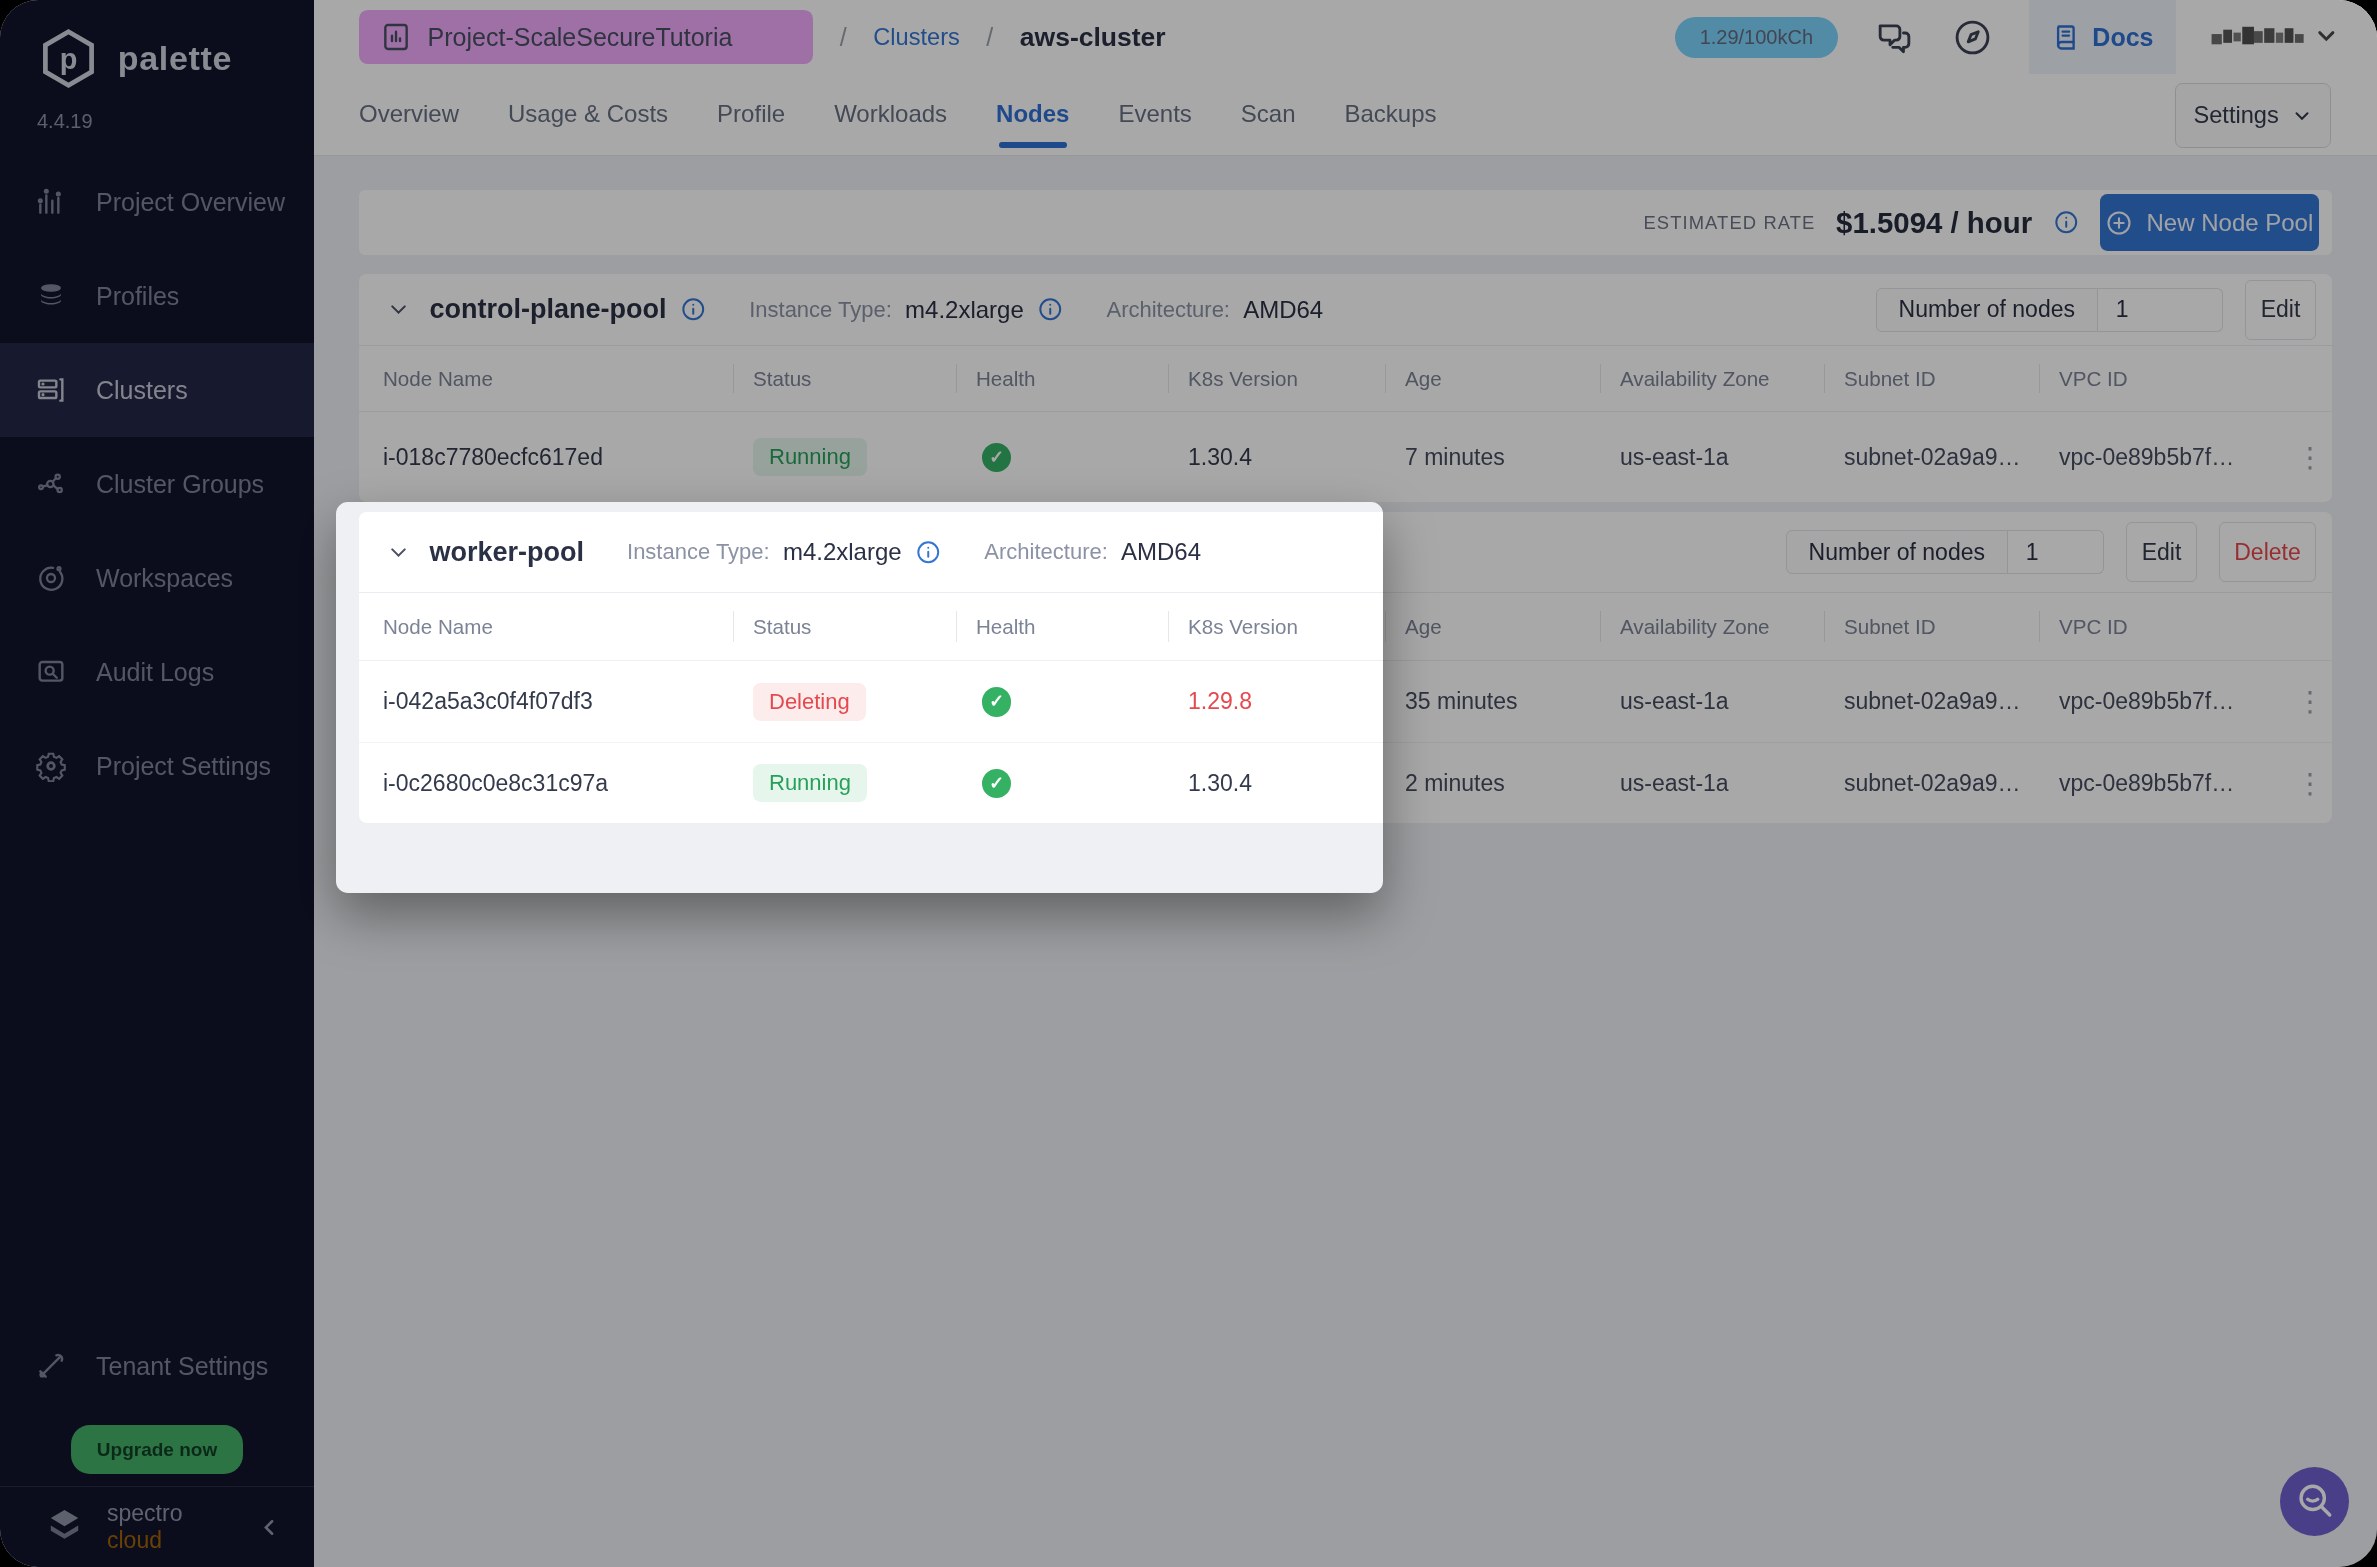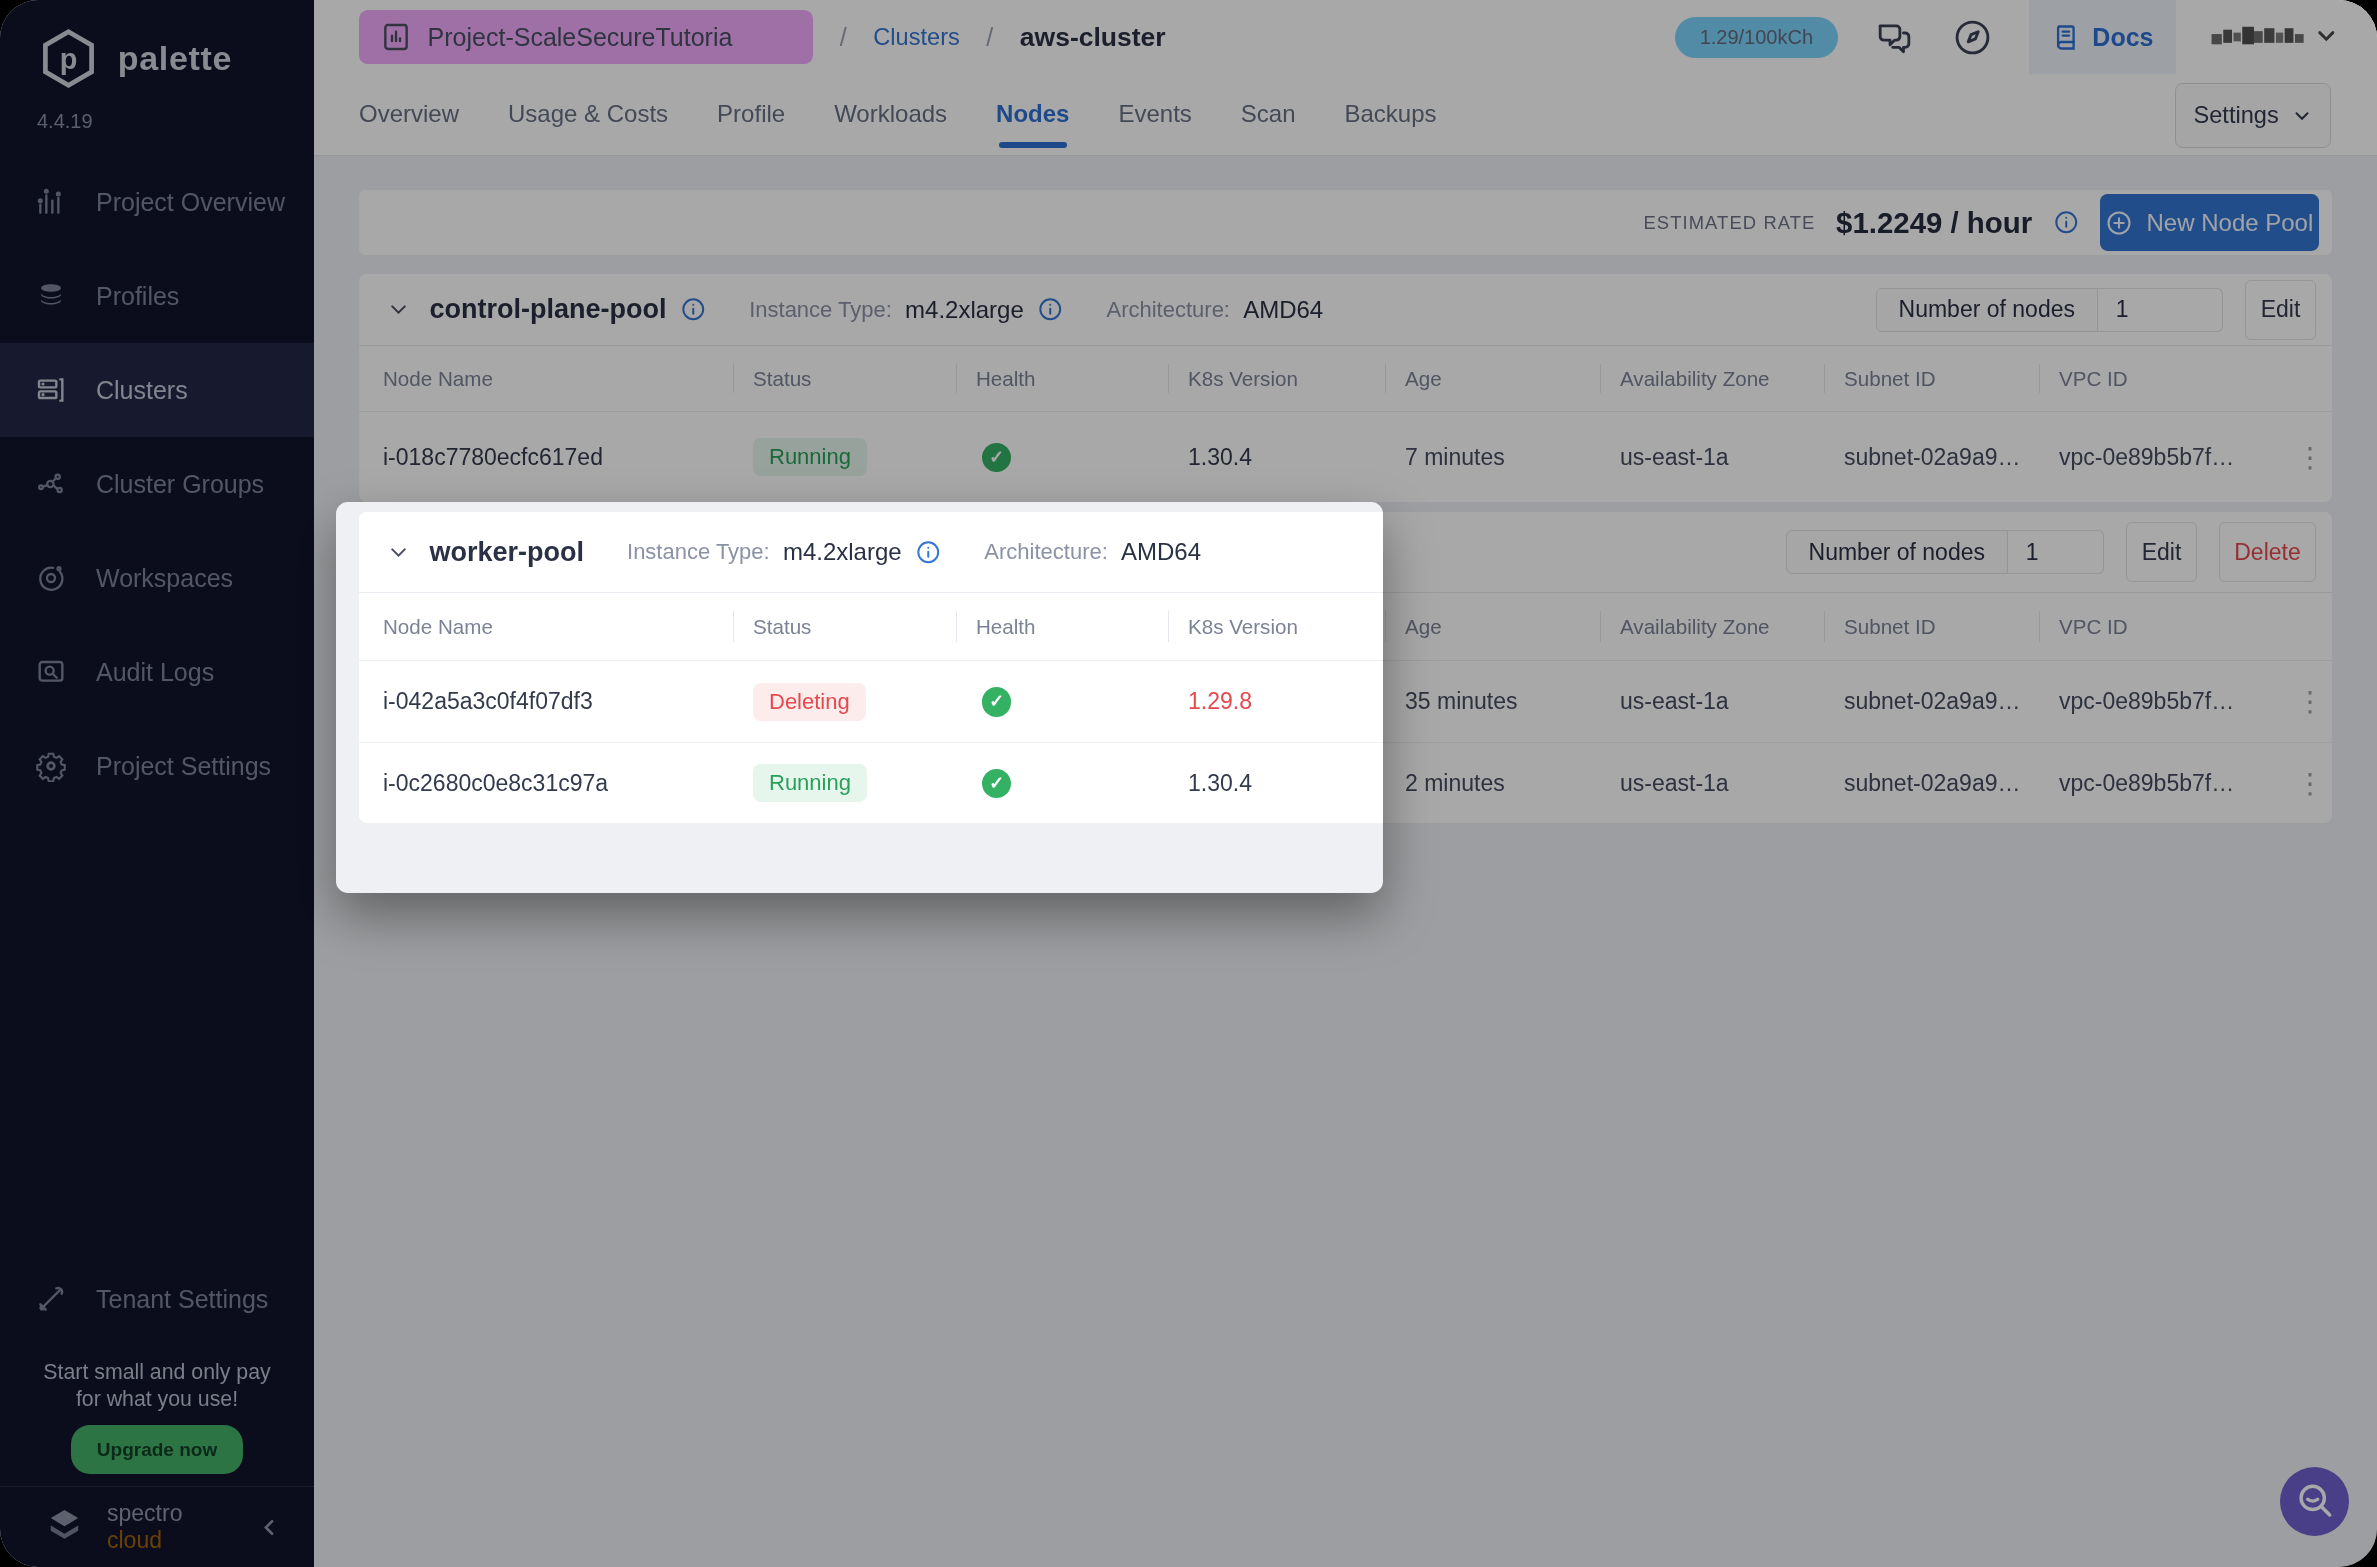--- a/index.html
+++ b/index.html
@@ -197,24 +197,20 @@
     <div class="nav-item">
       <span class="ic">
           <svg viewBox="0 0 24 24" fill="none" stroke="currentColor" stroke-width="1.8" stroke-linecap="round">
             <path d="M5 19L16.5 7.5M7.5 16.5L19 5"></path>
             <path d="M4 16l4 4M16 4a3 3 0 0 1 4 4"></path>
             <circle cx="5.5" cy="18.5" r="1.3"></circle>
           </svg>
         </span>
       <span>Tenant Settings</span>
     </div>
-    <div class="promo">
-      <div>Start small and only pay</div>
-      <div>for what you use!</div>
-    </div>
     <div class="upgrade">Upgrade now</div>
     <div class="side-footer">
       <svg width="47" height="47" viewBox="0 0 24 24" fill="#8d93a6">
           <path d="M12 3l7 4.2-7 4.2L5 7.2z"></path>
           <path d="M5 11l7 4.2 7-4.2v2.6l-7 4.2-7-4.2z" opacity="0.85"></path>
         </svg>
       <span class="ftext"><span>spectro</span> <span class="dim">cloud</span></span>
       <span class="chev"><svg viewBox="0 0 24 24" fill="none" stroke="#9297a9" stroke-width="2.4" stroke-linecap="round">
             <path d="M14.5 6l-6 6 6 6"></path>
           </svg></span>
@@ -285,21 +281,21 @@
         <svg viewBox="0 0 24 24" fill="none" stroke="#333a4c" stroke-width="2.2" stroke-linecap="round">
             <path d="M6 9l6 6 6-6"></path>
           </svg>
       </div>
     </div>
 
     <div class="page">
 
       <div class="rate-bar">
         <span class="rate-label">ESTIMATED RATE</span>
-        <span class="rate-value">$1.2249 / hour</span>
+        <span class="rate-value">$1.5094 / hour</span>
         <span class="iicon"><svg viewBox="0 0 24 24" fill="none" stroke="currentColor" stroke-width="1.8" stroke-linecap="round">
               <circle cx="12" cy="12" r="9"></circle>
               <path d="M12 8h.01M12 11.5V16"></path>
             </svg></span>
         <div class="new-pool-btn">
           <svg viewBox="0 0 24 24" fill="none" stroke="#f2f6fc" stroke-width="1.8" stroke-linecap="round">
               <circle cx="12" cy="12" r="9"></circle>
               <path d="M12 8v8M8 12h8"></path>
             </svg>
           <span>New Node Pool</span>

